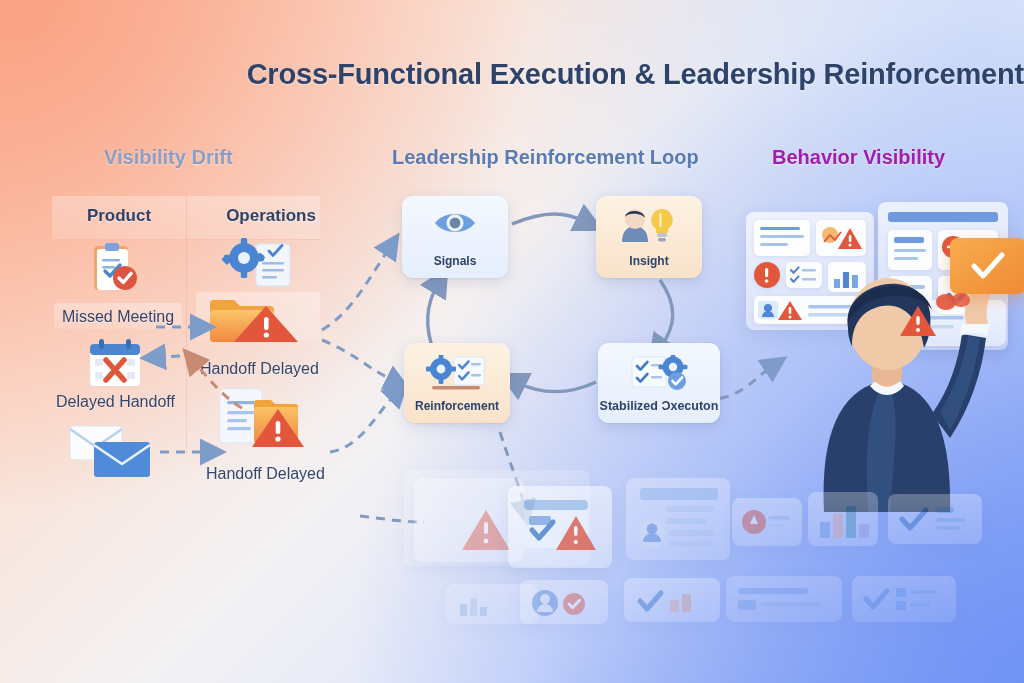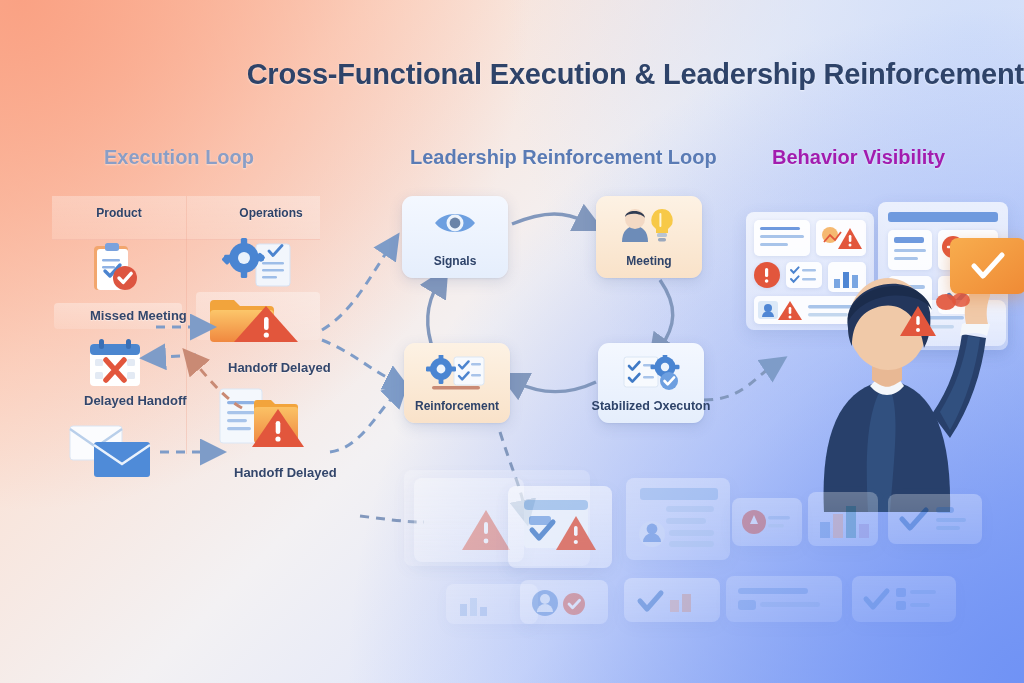--- a/index.html
+++ b/index.html
@@ -22,45 +22,44 @@
     font-size:29px; font-weight:bold; letter-spacing:-0.2px;
     color:#2e4369;
     text-shadow:0 1px 2px rgba(255,255,255,0.55);
   }
   .section-head {
     font-size:20px; font-weight:bold; color:#5a7bb5;
     text-shadow:0 1px 2px rgba(255,255,255,0.5);
     white-space:nowrap;
   }
   .sh-drift    { left:104px;  top:146px; color:#8a9ec6; }
-  .sh-loop     { left:392px;  top:146px; color:#5a7bb5;margin-left:18px; }
+  .sh-loop     { left:392px;  top:146px; color:#5a7bb5; }
   .sh-behavior { left:772px;  top:146px; color:#a21caf; }
 
   
   .tbl { left:52px; top:196px; width:268px; height:44px; }
   .tbl-head {
     position:absolute; inset:0;
     background:linear-gradient(180deg, rgba(255,255,255,0.30), rgba(255,255,255,0.16));
     border-bottom:1px solid rgba(240,160,140,0.40);
   }
   .tbl-vline { position:absolute; left:134px; top:0; width:1px; height:250px;
                background:rgba(240,170,150,0.38); }
   .col-label {
     position:absolute; top:10px; width:134px; text-align:center;
-    font-size:12px; font-weight:bold; color:#2e4369;
+    font-size:17px; font-weight:bold; color:#2e4369;
     text-shadow:0 1px 1px rgba(255,255,255,0.5);
   }
   .col-0 { left:0; }
   .col-1 { left:134px;padding-left:36px; }
 
   .cell-label {
-    font-size:13px; font-weight:bold; color:#33466b;
+    font-size:16px; font-weight:normal; color:#33466b;
     text-shadow:0 1px 1px rgba(255,255,255,0.5);
     white-space:nowrap;
-    margin-left:28px;
   }
   .chip {
     background:linear-gradient(180deg, rgba(255,255,255,0.34), rgba(255,255,255,0.14));
     border-radius:4px;
   }
 
   
   .node {
     border-radius:11px;
     box-shadow:0 4px 14px rgba(70,95,150,0.16), 0 1px 2px rgba(70,95,150,0.10);
@@ -93,21 +92,21 @@
   .ghost { opacity:0.40; }
   .ghost2 { opacity:0.26; }
 </style>
 </head>
 <body>
 
 <div class="canvas">
 
   <div class="abs title">Cross-Functional Execution &amp; Leadership Reinforcement</div>
 
-  <div class="abs section-head sh-drift">Execution Loop</div>
+  <div class="abs section-head sh-drift">Visibility Drift</div>
   <div class="abs section-head sh-loop">Leadership Reinforcement Loop</div>
   <div class="abs section-head sh-behavior">Behavior Visibility</div>
 
   <div class="abs tbl">
     <div class="tbl-head"></div>
     <div class="col-label col-0">Product</div>
     <div class="col-label col-1">Operations</div>
   </div>
   <div class="abs tbl-vline" style="left:186px; top:196px; height:258px;"></div>
 
@@ -253,21 +252,21 @@
       <path d="M4 34 C 4 23, 10 18, 17 18 C 24 18, 30 23, 30 34 Z" fill="#6d8cb8"></path>
       <circle cx="17" cy="11" r="10" fill="#f3d9c4"></circle>
       <path d="M7 9 C 8 1, 26 1, 27 10 C 24 5, 10 4, 7 9 Z" fill="#2f3b52"></path>
       <g transform="translate(44,14)">
         <path d="M0 -13 a11 11 0 0 1 6 20 v4 h-12 v-4 a11 11 0 0 1 6 -20 Z" fill="#f7c948"></path>
         <rect x="-5" y="11" width="10" height="4" rx="1.6" fill="#b8c4d4"></rect>
         <rect x="-4" y="16" width="8" height="3.4" rx="1.6" fill="#9aa8bd"></rect>
         <path d="M-1.6 -8 v12" stroke="#fff6d8" stroke-width="2" stroke-linecap="round"></path>
       </g>
     </svg>
-    <div class="node-label">Meeting</div>
+    <div class="node-label">Insight</div>
   </div>
 
   <div class="abs node node-peach" style="left:404px; top:343px; width:106px; height:80px;">
     <svg width="62" height="38" viewBox="0 0 62 38">
       <rect x="28" y="2" width="30" height="28" rx="2.5" fill="#f7fafe" stroke="#dbe6f4" stroke-width="1"></rect>
       <path d="M33 10 l3.2 3.4 l6.4 -7" stroke="#4c84cf" stroke-width="2.4" fill="none" stroke-linecap="round" stroke-linejoin="round"></path>
       <path d="M33 21 l3.2 3.4 l6.4 -7" stroke="#4c84cf" stroke-width="2.4" fill="none" stroke-linecap="round" stroke-linejoin="round"></path>
       <rect x="45" y="8" width="10" height="2.4" rx="1.2" fill="#a8c4ea"></rect>
       <rect x="45" y="19" width="10" height="2.4" rx="1.2" fill="#a8c4ea"></rect>
       <g transform="translate(15,14)">
@@ -278,21 +277,21 @@
           <rect x="-2.4" y="9" width="4.8" height="6" rx="1.2"></rect>
           <rect x="-15" y="-2.4" width="6" height="4.8" rx="1.2"></rect>
           <rect x="9" y="-2.4" width="6" height="4.8" rx="1.2"></rect>
         </g>
       </g>
       <rect x="6" y="31" width="48" height="3.6" rx="1.8" fill="#c98a74"></rect>
     </svg>
     <div class="node-label">Reinforcement</div>
   </div>
 
-  <div class="abs node node-blue" style="left:598px; top:343px; width:106px; height:80px;">
+  <div class="abs node node-blue" style="left:598px; top:343px; width:122px; height:80px;">
     <svg width="62" height="38" viewBox="0 0 62 38">
       <rect x="4" y="2" width="34" height="30" rx="2.5" fill="#f7fafe" stroke="#dbe6f4" stroke-width="1"></rect>
       <path d="M9 11 l3.4 3.6 l7 -7.6" stroke="#3f7ac6" stroke-width="2.6" fill="none" stroke-linecap="round" stroke-linejoin="round"></path>
       <path d="M9 23 l3.4 3.6 l7 -7.6" stroke="#3f7ac6" stroke-width="2.6" fill="none" stroke-linecap="round" stroke-linejoin="round"></path>
       <rect x="23" y="9" width="11" height="2.4" rx="1.2" fill="#a8c4ea"></rect>
       <rect x="23" y="21" width="11" height="2.4" rx="1.2" fill="#a8c4ea"></rect>
       <g transform="translate(45,12)">
         <circle r="10.5" fill="#4a85d2"></circle>
         <circle r="4.2" fill="#eef4fc"></circle>
         <g fill="#4a85d2">

